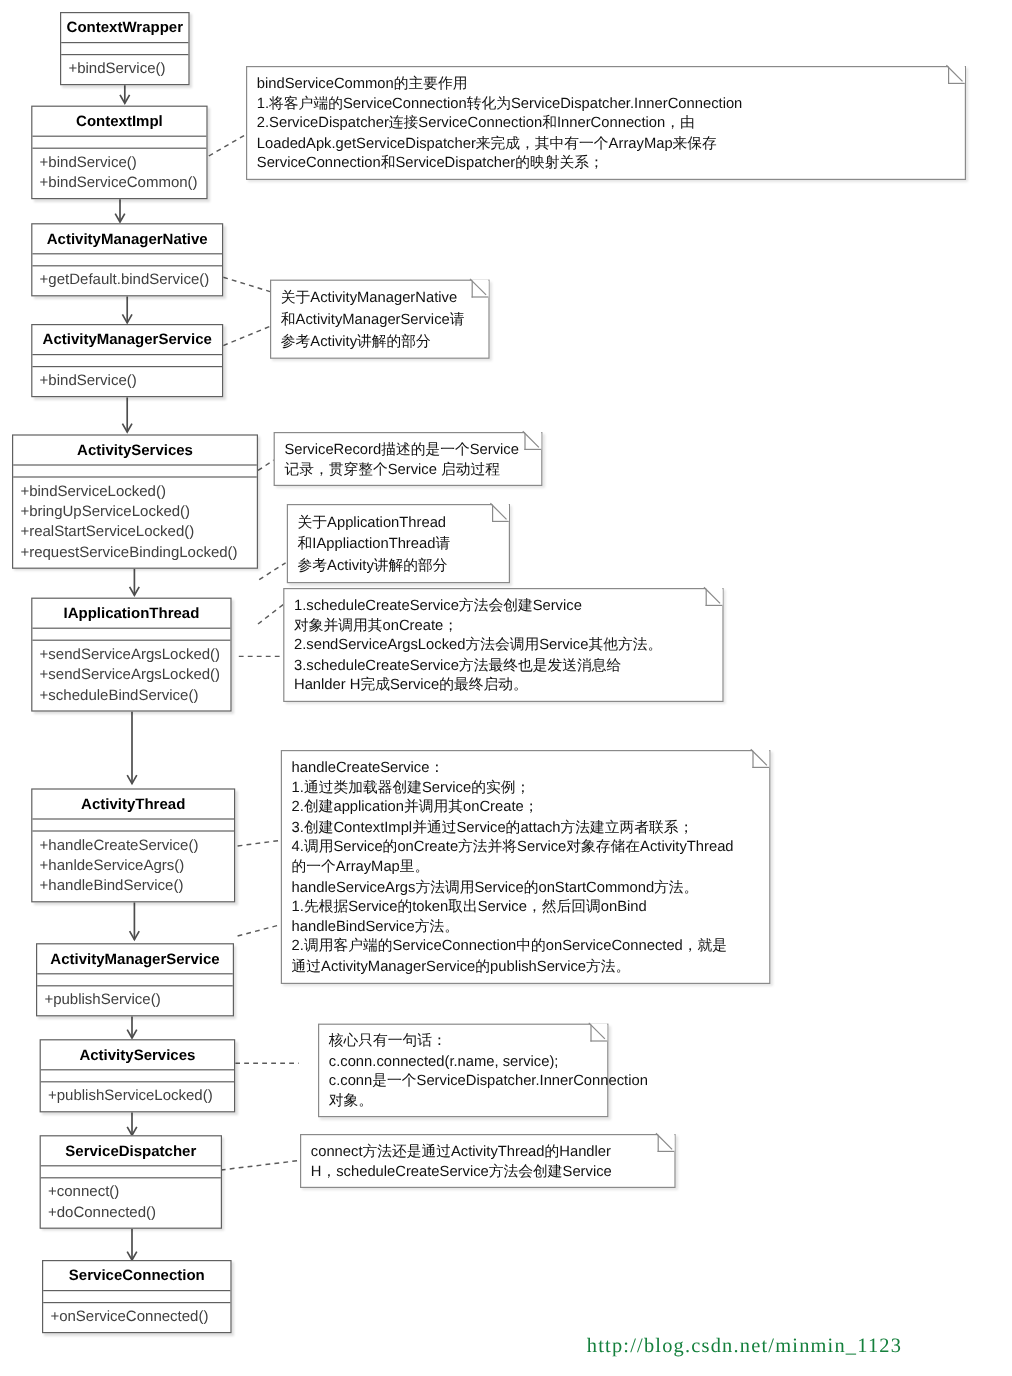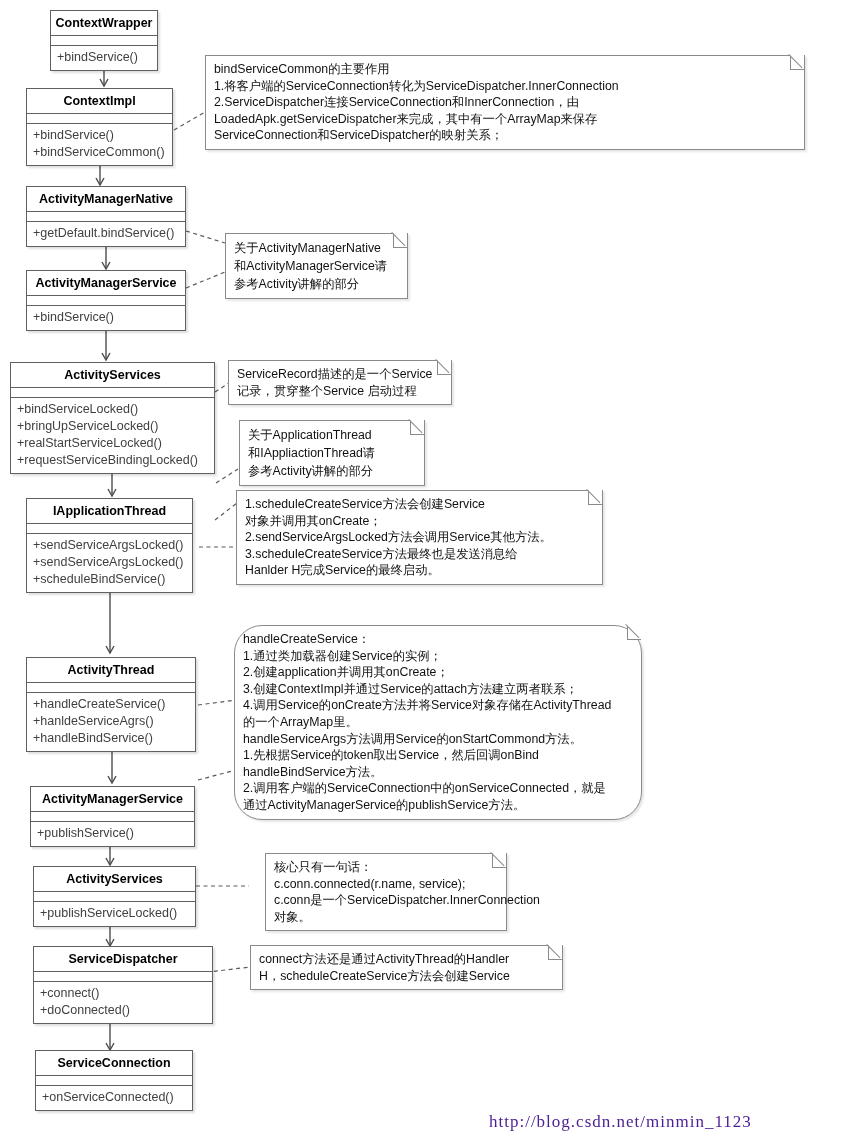--- a/index.html
+++ b/index.html
@@ -109,21 +109,21 @@
     height: 1147px;
     pointer-events: none;
   }
 
   
   .watermark {
     position: absolute;
     font-family: "Liberation Serif", "DejaVu Serif", serif;
     font-size: 17px;
     letter-spacing: 1px;
-    color: #4c1d95;
+    color: #15803d;
     white-space: nowrap;
   }
 </style>
 </head>
 <body>
 
 <div id="canvas">
 
   <svg class="conn-svg" viewBox="0 0 843 1147">
     <defs>
@@ -233,21 +233,21 @@
   </div>
 
   <div class="uml-class" style="left:33px; top:866px; width:163px;">
     <div class="cls-title">ActivityServices</div>
     <div class="cls-attrs"></div>
     <div class="cls-ops">
       <div class="op">+publishServiceLocked()</div>
     </div>
   </div>
 
-  <div class="uml-class" style="left:33px; top:946px; width:180px;">
+  <div class="uml-class" style="left:33px; top:946px; width:152px;">
     <div class="cls-title">ServiceDispatcher</div>
     <div class="cls-attrs"></div>
     <div class="cls-ops">
       <div class="op">+connect()</div>
       <div class="op">+doConnected()</div>
     </div>
   </div>
 
   <div class="uml-class" style="left:35px; top:1050px; width:158px;">
     <div class="cls-title">ServiceConnection</div>
@@ -288,21 +288,21 @@
 
   <div class="uml-note" style="left:236px; top:490px; width:367px;">
     <div class="note-fold"></div>
     <div class="note-line">1.scheduleCreateService方法会创建Service</div>
     <div class="note-line">对象并调用其onCreate；</div>
     <div class="note-line">2.sendServiceArgsLocked方法会调用Service其他方法。</div>
     <div class="note-line">3.scheduleCreateService方法最终也是发送消息给</div>
     <div class="note-line">Hanlder H完成Service的最终启动。</div>
   </div>
 
-  <div class="uml-note" style="left:234px; top:625px; width:408px;border-radius:28px;">
+  <div class="uml-note" style="left:234px; top:625px; width:408px;">
     <div class="note-fold"></div>
     <div class="note-line">handleCreateService：</div>
     <div class="note-line">1.通过类加载器创建Service的实例；</div>
     <div class="note-line">2.创建application并调用其onCreate；</div>
     <div class="note-line">3.创建ContextImpl并通过Service的attach方法建立两者联系；</div>
     <div class="note-line">4.调用Service的onCreate方法并将Service对象存储在ActivityThread</div>
     <div class="note-line">的一个ArrayMap里。</div>
     <div class="note-line">handleServiceArgs方法调用Service的onStartCommond方法。</div>
     <div class="note-line">1.先根据Service的token取出Service，然后回调onBind</div>
     <div class="note-line">handleBindService方法。</div>

